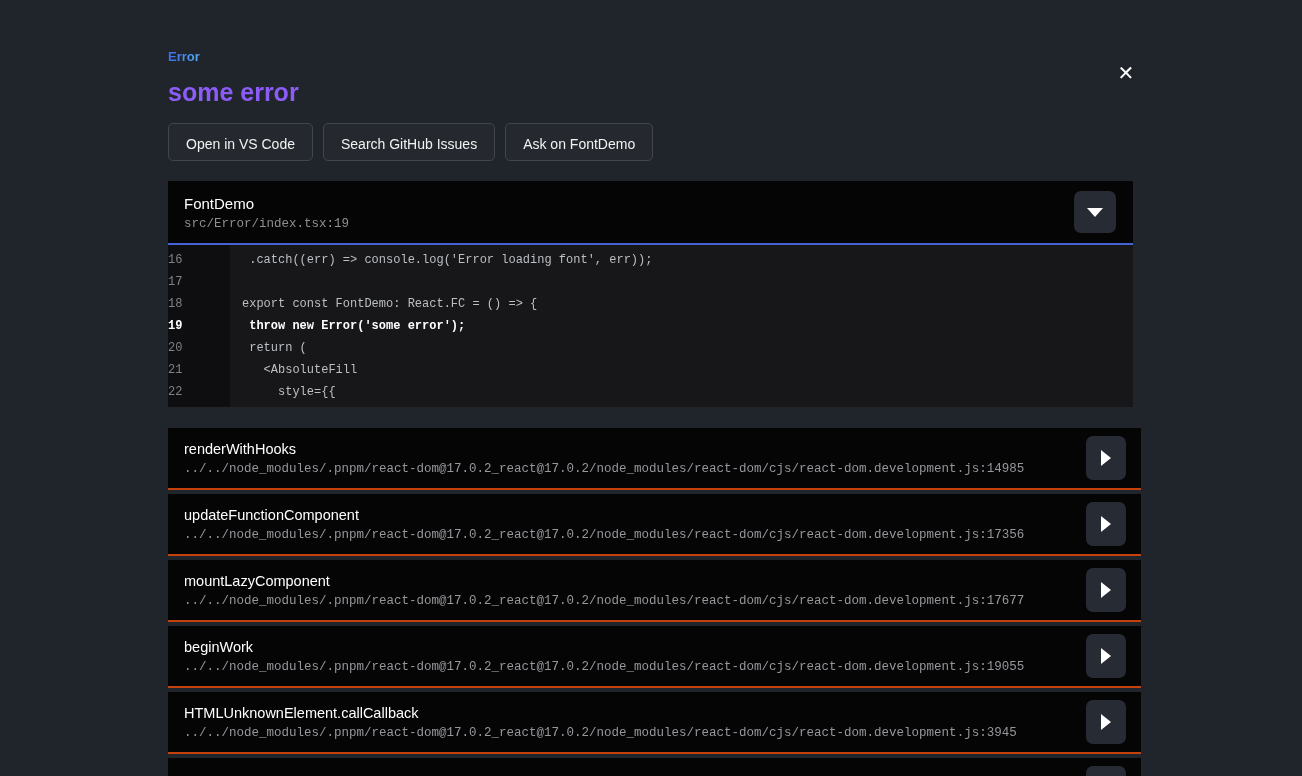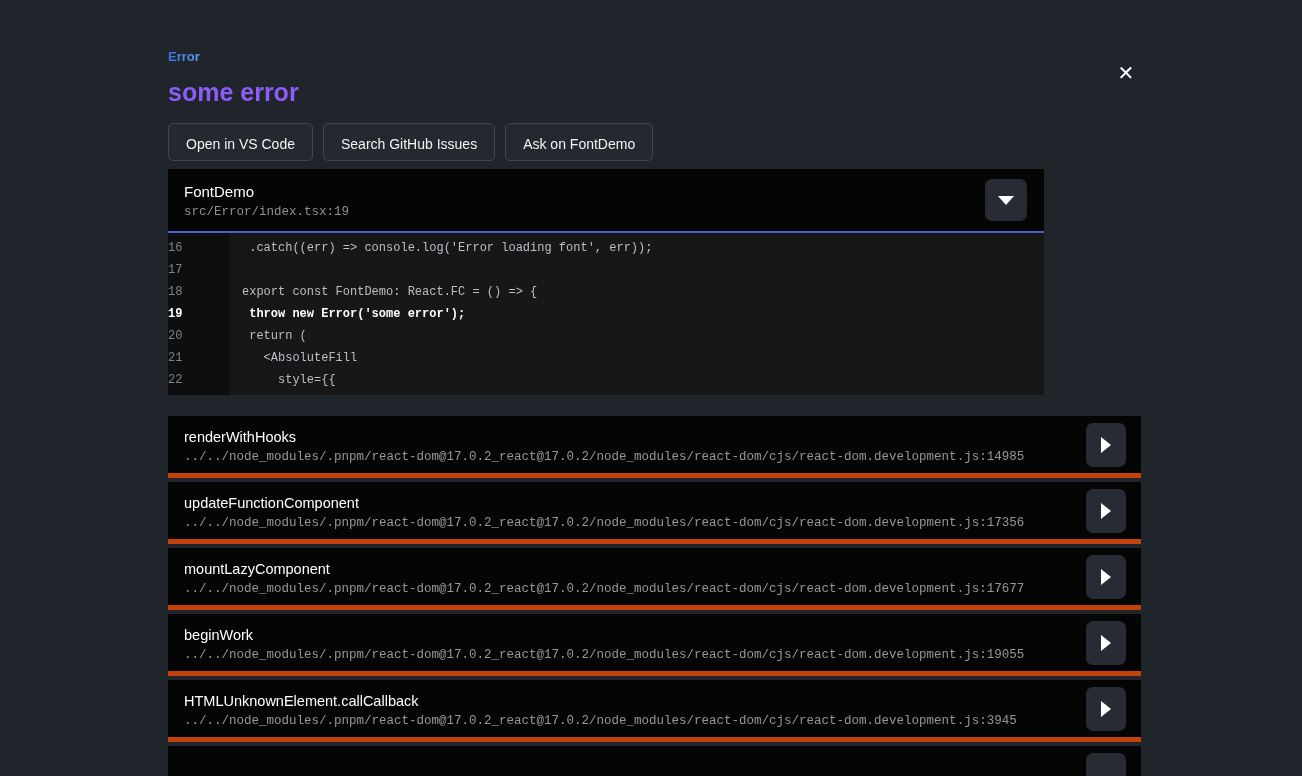--- a/index.html
+++ b/index.html
@@ -38,21 +38,21 @@
   .action-btn {
     height: 38px; padding: 12px 17px;
     background: #25292f;
     border: 1px solid #41454d; border-radius: 5px;
     color: #f2f2f2; font-size: 14px;
     font-family: "Liberation Sans", sans-serif;
     cursor: pointer;
   }
 
   
-  .code-panel { margin-top: 8px; width: 876px; }
+  .code-panel { margin-top: 20px; width: 965px; }
   .code-header {
     position: relative;
     background: #050505;
     padding: 14px 16px 11px 16px;
     border-bottom: 2px solid #4364d2;
   }
   .code-title { font-size: 15px; color: #fff; line-height: 18px; }
   .code-location {
     margin-top: 4px;
     font-family: "Liberation Mono", monospace;
@@ -90,21 +90,21 @@
   .code-block-pad { height: 4px; display: flex; }
   .code-block-pad .g { flex: 0 0 62px; background: #0e0e10; }
   .code-block-pad .c { flex: 1; background: #17171a; }
 
   
   .stack-list { margin-top: 21px; }
   .stack-frame {
     position: relative;
     background: #050506;
     height: 62px;
-    border-bottom: 5px solid #c2410c;
+    border-bottom: 2px solid #c2410c;
     margin-bottom: 4px;
     padding: 13px 16px;
   }
   .frame-fn { font-size: 14.5px; color: #fff; line-height: 17px; }
   .frame-path {
     margin-top: 4px;
     font-family: "Liberation Mono", monospace;
     font-size: 12.5px; color: #96979b; line-height: 15px;
     white-space: pre;
   }

